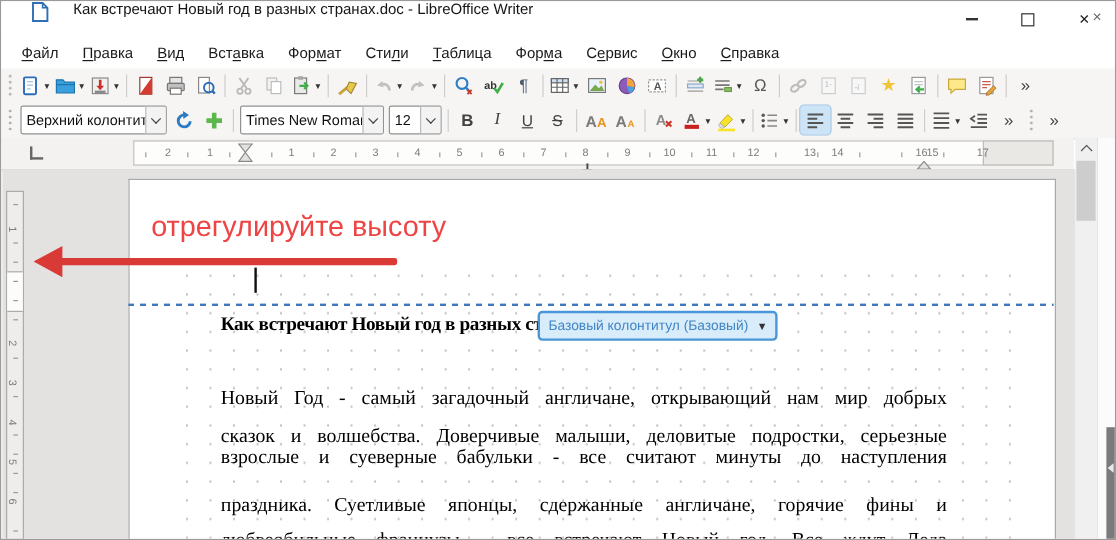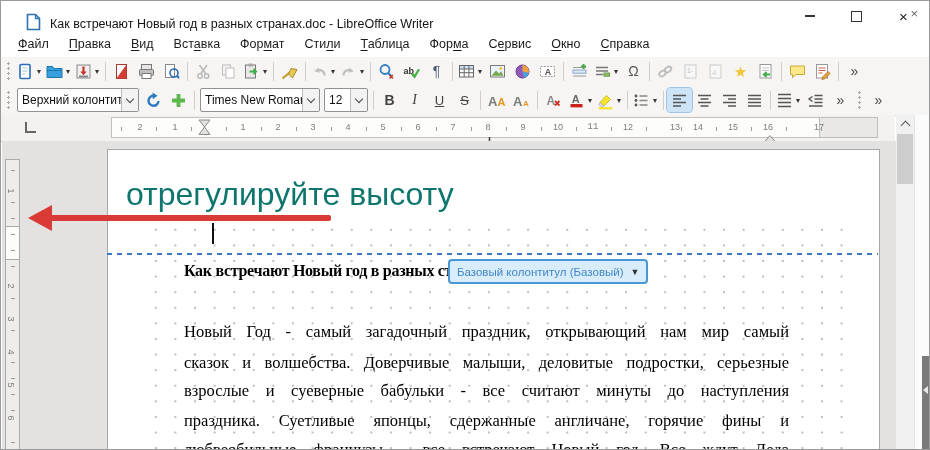--- a/index.html
+++ b/index.html
@@ -1,19 +1,19 @@
 <!DOCTYPE html>
 <html><head>
 <meta charset="utf-8">
 <style>
   html,body{margin:0;padding:0;background:#fff;}
   #win{position:relative;width:930px;height:450px;background:#fff;font-family:"Liberation Sans",sans-serif;
        border:1px solid #9a9a9a;box-sizing:border-box;overflow:hidden;}
   
-  .titlebar{position:absolute;left:0;top:0;right:0;height:30px;display:flex;align-items:flex-end;background:#fff;}
+  .titlebar{position:absolute;left:0;top:0;right:0;height:30px;display:flex;align-items:flex-start;background:#fff;gap:11px;}
   .doc-ico{margin-left:25px;display:flex;}
   .wtitle{margin-left:9px;font-size:12.5px;color:#141414;white-space:nowrap;}
   .wbtns{position:absolute;right:2px;top:0;height:30px;display:flex;}
   .wbtn{width:47px;height:30px;display:flex;align-items:center;justify-content:center;color:#222;}
   .minline{display:block;width:10px;height:1.4px;background:#333;}
   .maxbox{display:block;width:9px;height:9px;border:1.2px solid #333;}
   .closex{font-size:15px;color:#222;line-height:1;}
   
   .menubar{position:absolute;top:30px;left:0;right:0;height:26px;display:flex;align-items:center;background:#fff;
            font-size:12.5px;padding-left:7px;}
@@ -67,21 +67,21 @@
   .workspace{position:absolute;left:1px;top:140px;width:894px;height:310px;background:#e3e2e0;}
   .vruler{position:absolute;left:3px;top:18px;width:15px;height:291px;background:#efedeb;border:1px solid #ababab;box-sizing:border-box;}
   .vactive{position:absolute;left:0;top:66px;width:100%;height:34px;background:#fcfcfb;border-top:1px solid #ababab;border-bottom:1px solid #ababab;box-sizing:border-box;}
   .vtick{position:absolute;left:5px;width:4px;height:1px;background:#9a9a9a;}
   .vnum{position:absolute;left:2px;font-size:9px;color:#7c7c7c;transform:rotate(90deg);}
   .page{position:absolute;left:105px;top:8px;width:773px;height:302px;background:#fff;border:1px solid #a8a8a8;border-bottom:none;box-sizing:border-box;}
   
   #doclayer{position:absolute;left:0;top:0;width:930px;height:450px;pointer-events:none;}
   .griddots{position:absolute;left:145px;top:221px;width:712px;height:229px;
             background-image:radial-gradient(circle,#bcbcbc 0.8px,transparent 1.05px);background-size:19.6px 15.6px;}
-  .annotation{position:absolute;left:125px;top:175px;font-size:32px;color:#0f766e;white-space:nowrap;}
+  .annotation{position:absolute;left:125px;top:175px;font-size:24px;color:#ef4444;white-space:nowrap;}
   .arrowtail{position:absolute;left:48px;top:214px;width:282px;height:6px;background:#d93a35;border-radius:2px;}
   .arrowhead{position:absolute;left:27px;top:204px;width:0;height:0;border-top:13px solid transparent;
              border-bottom:13px solid transparent;border-right:24px solid #d93a35;}
   .cursor{position:absolute;left:211px;top:222px;width:1.5px;height:21px;background:#111;}
   .hboundary{position:absolute;left:106px;top:252px;width:771px;height:2px;
              background:repeating-linear-gradient(90deg,#3e78bd 0 5px,transparent 5px 10px);}
   .doctitle{position:absolute;left:183px;top:261px;font-family:"Liberation Serif",serif;font-weight:bold;
             font-size:16px;letter-spacing:-0.3px;color:#000;white-space:nowrap;}
   .headertab{position:absolute;left:447px;top:258px;height:25px;background:#d9ecfa;border:2px solid #4a96d6;border-radius:4px;
              display:inline-flex;align-items:center;padding:0 7px;font-size:11.5px;color:#4186c6;box-sizing:border-box;white-space:nowrap;}
@@ -557,25 +557,25 @@
         <span class="rnum" style="left: 242px;">1</span>
         <span class="rnum" style="left: 277px;">2</span>
         <span class="rnum" style="left: 312px;">3</span>
         <span class="rnum" style="left: 347px;">4</span>
         <span class="rnum" style="left: 382px;">5</span>
         <span class="rnum" style="left: 417px;">6</span>
         <span class="rnum" style="left: 452px;">7</span>
         <span class="rnum" style="left: 487px;">8</span>
         <span class="rnum" style="left: 522px;">9</span>
         <span class="rnum" style="left: 557px;">10</span>
-        <span class="rnum" style="left: 592px; font-family: Liberation Mono, monospace;">11</span>
+        <span class="rnum" style="left: 592px;">11</span>
         <span class="rnum" style="left: 627px;">12</span>
         <span class="rnum" style="left: 674px;">13</span>
         <span class="rnum" style="left: 697px;">14</span>
-        <span class="rnum" style="left: 732px;">15</span>
+        <span class="rnum" style="left: 776px;">15</span>
         <span class="rnum" style="left: 767px;">16</span>
         <span class="rnum" style="left: 818px;">17</span>
         <div class="rtick" style="left: 119.5px;"></div>
         <div class="rtick" style="left: 154.5px;"></div>
         <div class="rtick" style="left: 189.5px;"></div>
         <div class="rtick" style="left: 224.5px;"></div>
         <div class="rtick" style="left: 259.5px;"></div>
         <div class="rtick" style="left: 294.5px;"></div>
         <div class="rtick" style="left: 329.5px;"></div>
         <div class="rtick" style="left: 364.5px;"></div>
@@ -652,21 +652,21 @@
     <div class="arrowtail"></div>
     <div class="arrowhead"></div>
     <div class="cursor"></div>
     <div class="hboundary"></div>
     <div class="doctitle">Как встречают Новый год в разных странах</div>
     <div class="headertab" style="pointer-events:auto;">
       <span>Базовый колонтитул (Базовый)</span>
       <span class="caret">▼</span>
     </div>
     <div id="bodylines">
-        <div class="bodyline" style="top: 320px;">Новый Год - самый загадочный праздник, открывающий нам мир самый</div>
+        <div class="bodyline" style="top: 320px;">Новый Год - самый загадочный англичане, открывающий нам мир добрых</div>
         <div class="bodyline" style="top: 351px;">сказок и волшебства. Доверчивые малыши, деловитые подростки, серьезные</div>
-        <div class="bodyline" style="top: 379px;">взрослые и суеверные бабульки - все считают минуты до наступления</div>
+        <div class="bodyline" style="top: 369px;">взрослые и суеверные бабульки - все считают минуты до наступления</div>
         <div class="bodyline" style="top: 408.5px;"><span>праздника. Суетливые японцы, сдержанные англичане, горячие </span><span class="miss">фины</span><span> и</span></div>
         <div class="bodyline" style="top: 438px;">любвеобильные французы - все встречают Новый год. Все ждут Деда</div>
       </div>
   </div>
 
 </div>
 
 </body></html>

